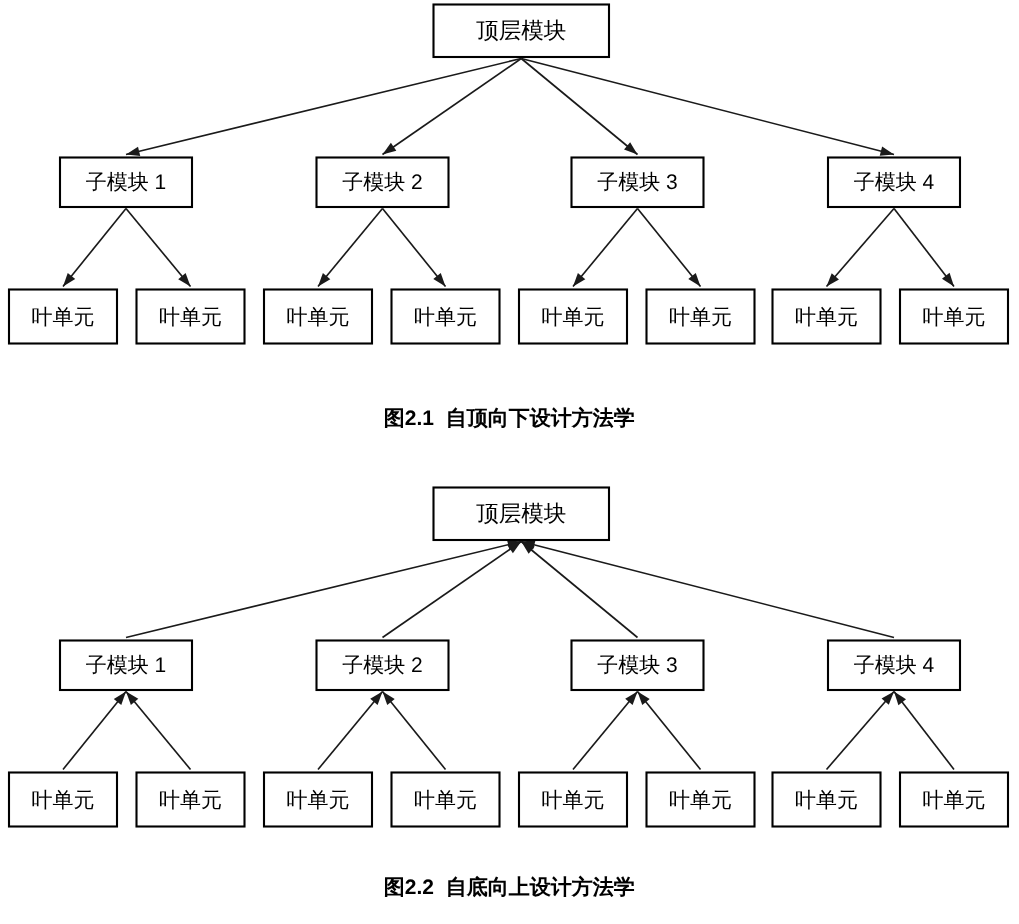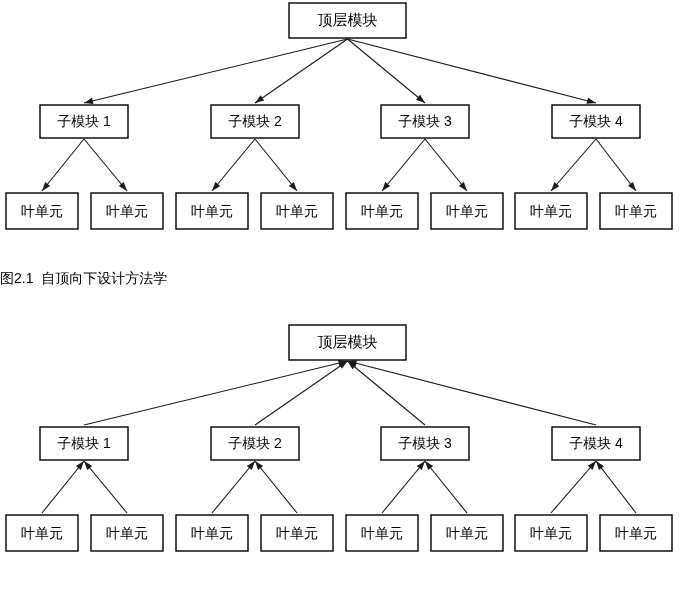--- a/index.html
+++ b/index.html
@@ -49,24 +49,26 @@
   .node-label.leaf-level { font-size: 14px; }
   .edge-line {
     stroke: #1a1a1a;
     stroke-width: 1.1;
     fill: none;
   }
   .caption {
     position: absolute;
     left: 0;
     width: 679px;
+    text-align: center;
     font-family: "Liberation Sans", "DejaVu Sans", sans-serif;
     font-size: 14px;
     color: #000000;
     white-space: pre;
+    font-weight: bold;
   }
   #caption-1 { top: 270px; }
   #caption-2 { top: 583px; }
 </style>
 </head>
 <body>
 
 <div class="page">
 
   <div class="figure" id="figure-1">
@@ -272,14 +274,15 @@
         <g>
           <rect x="515" y="205" width="72" height="36" class="node-box"></rect>
           <text x="551" y="224" class="node-label leaf-level">叶单元</text>
         </g>
         <g>
           <rect x="600" y="205" width="72" height="36" class="node-box"></rect>
           <text x="636" y="224" class="node-label leaf-level">叶单元</text>
         </g>
       </svg>
   </div>
+  <div class="caption" id="caption-2">图2.2  自底向上设计方法学</div>
 
 </div>
 
 </body></html>

